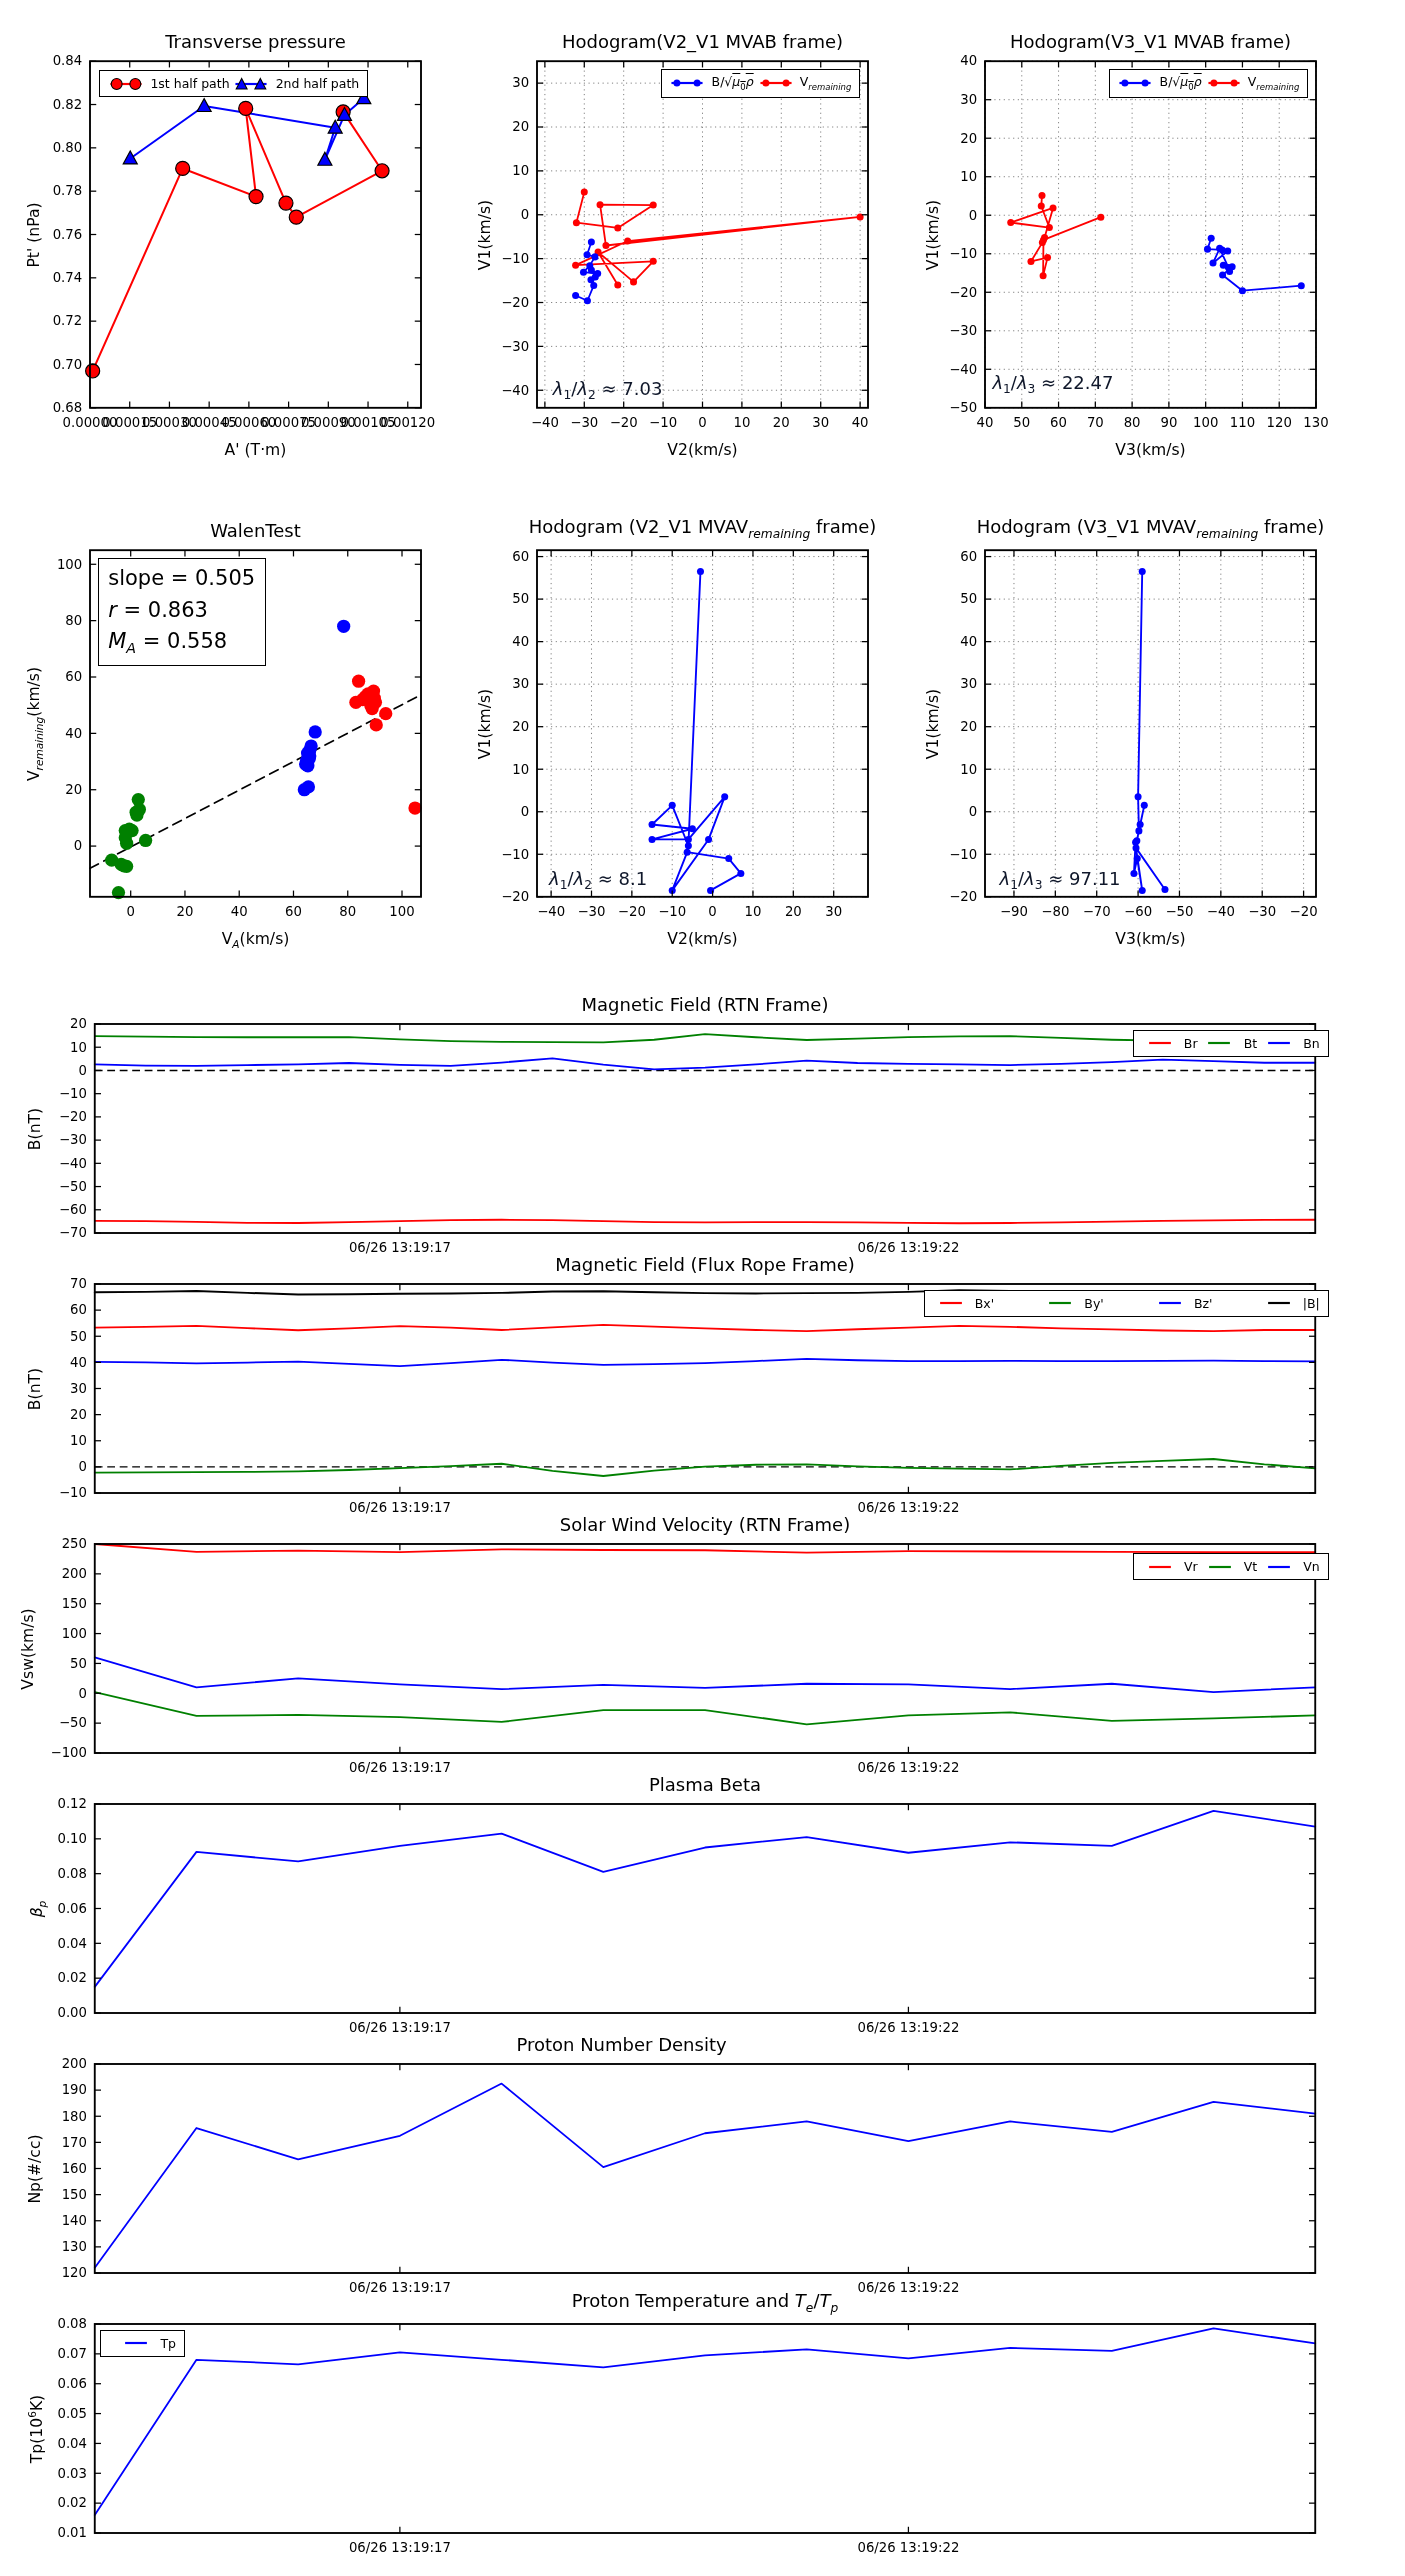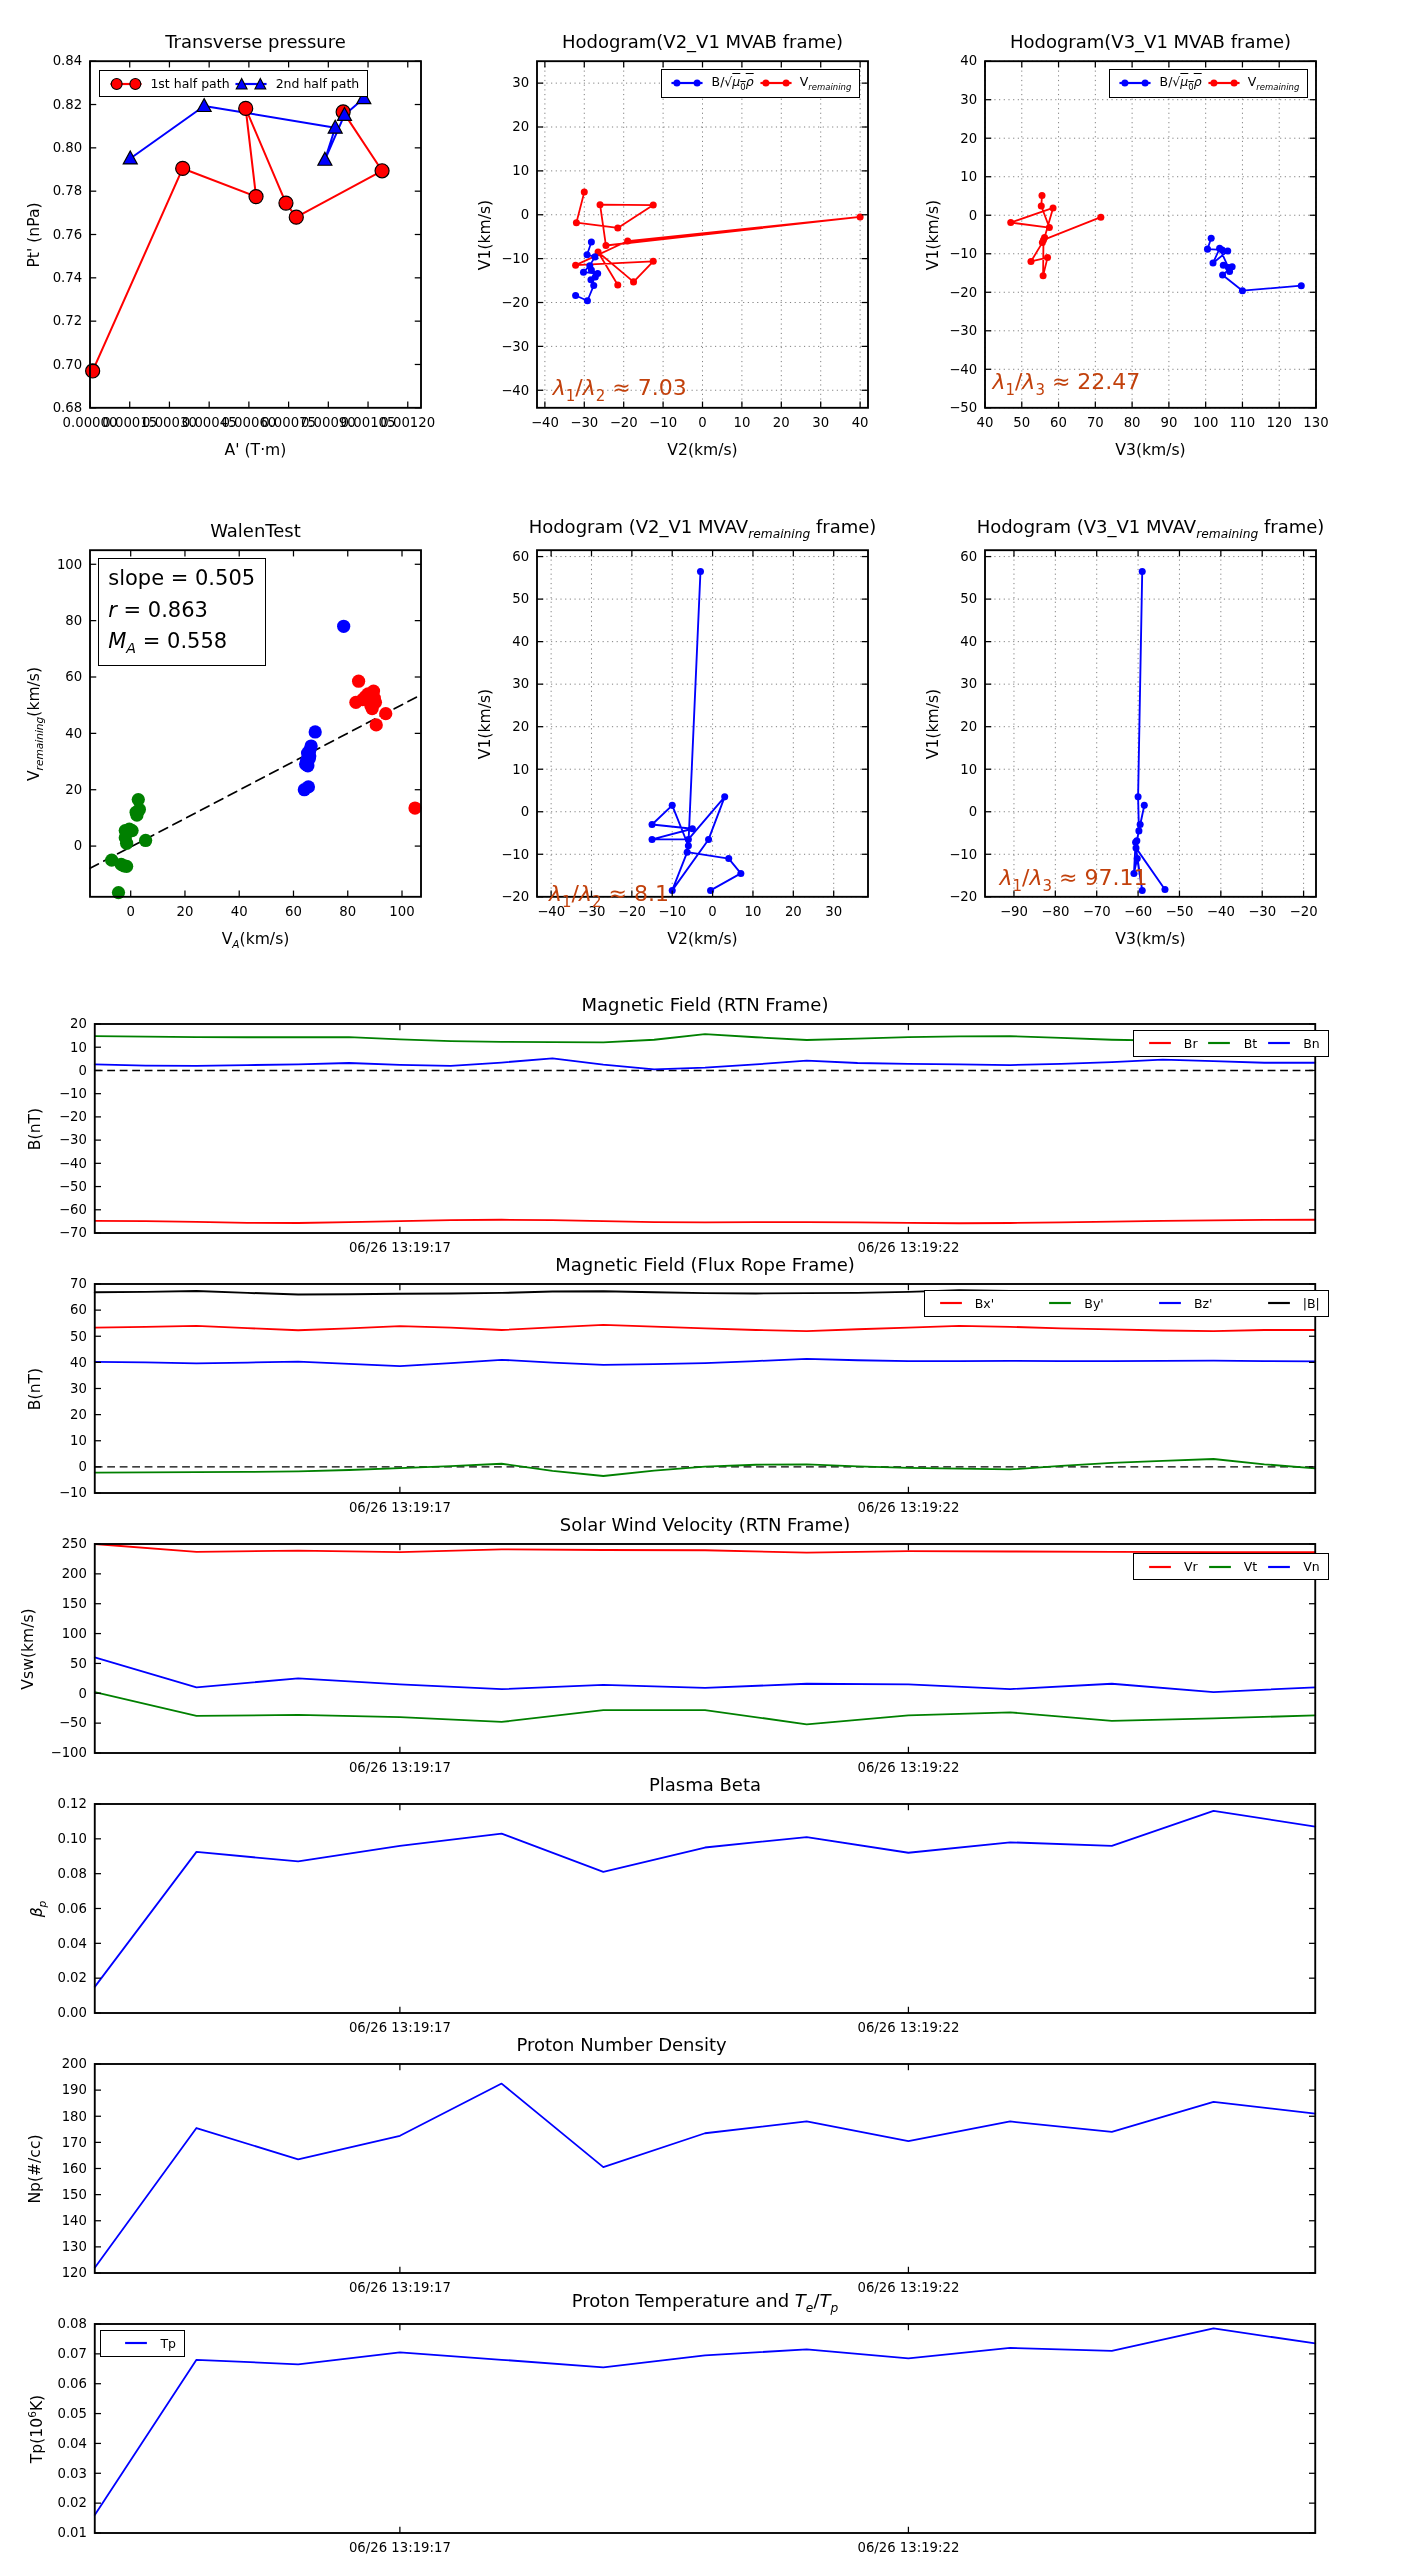--- a/index.html
+++ b/index.html
@@ -3,21 +3,21 @@
 <meta charset="utf-8">
 <style>
   *{margin:0;padding:0;box-sizing:border-box}
   body{background:#fff;color:#000;font-family:"DejaVu Sans","Liberation Sans",sans-serif}
   .fig{position:relative;width:1405px;height:2576px;background:#fff;overflow:hidden}
   .panel{position:absolute}
   .plot{position:absolute;inset:0}
   .ptitle{position:absolute;bottom:calc(100% + 9.4px);left:50%;transform:translateX(-50%);font-size:18px;white-space:nowrap}
   .ylab{position:absolute;top:50%;left:var(--ylx,-55px);transform:translate(-50%,-50%) rotate(-90deg);font-size:15.6px;white-space:nowrap}
   .xlab{position:absolute;top:calc(100% + 33px);left:50%;transform:translateX(-50%);font-size:15.6px;white-space:nowrap}
-  .anno{position:absolute;transform:translateY(-50%);font-size:22px;color:#c2410c;white-space:nowrap}
+  .anno{position:absolute;transform:translateY(-50%);font-size:18px;color:#0f172a;white-space:nowrap}
   .statsbox{position:absolute;left:7.8px;top:7.8px;border:1.6px solid #000;background:#fff;padding:4.7px 9.4px;font-size:21px;line-height:1.5}
   .legend{position:absolute;border:1.6px solid #000;background:#fff;padding:4.7px 7.8px;font-size:12.5px;display:flex;flex-direction:row;gap:3.9px}
   .lrow{display:flex;align-items:center;gap:6.2px;white-space:nowrap}
   .it{font-style:italic}
   .ov{text-decoration:overline}
   sub{font-size:68%}
   sup{font-size:68%}
   svg{display:block}
 </style>
 </head>
@@ -610,21 +610,21 @@
             <text x="-10" y="395.02147239263803" text-anchor="end">−10</text>
             <text x="-10" y="340.54294478527606" text-anchor="end">0</text>
             <text x="-10" y="286.06441717791415" text-anchor="end">10</text>
             <text x="-10" y="231.58588957055215" text-anchor="end">20</text>
             <text x="-10" y="177.10736196319016" text-anchor="end">30</text>
             <text x="-10" y="122.62883435582825" text-anchor="end">40</text>
             <text x="-10" y="68.15030674846622" text-anchor="end">50</text>
             <text x="-10" y="13.67177914110431" text-anchor="end">60</text>
           </g>
         </svg>
-        <div class="anno" style="left: 12px; top: 330px; margin-top: 16px;"><span class="it">λ</span><sub>1</sub><span>/</span><span class="it">λ</span><sub>2</sub><span> ≈ 8.1</span></div>
+        <div class="anno" style="left: 12px; top: 330px;"><span class="it">λ</span><sub>1</sub><span>/</span><span class="it">λ</span><sub>2</sub><span> ≈ 8.1</span></div>
       </div>
   </div>
 
   <div class="panel" id="c5" style="left:985px;top:550px;width:331px;height:347px;--ylx:-52px">
     <div class="ptitle"><span>Hodogram (V3_V1 MVAV</span><sub class="it">remaining</sub><span> frame)</span></div>
     <div class="ylab"><span>V1(km/s)</span></div>
     <div class="xlab"><span>V3(km/s)</span></div>
     <div class="plot">
         <svg width="331" height="347" style="overflow: visible;" viewBox="0 0 424 444">
           <g stroke="#777" stroke-width="1.2" stroke-dasharray="1.5,4.5">

